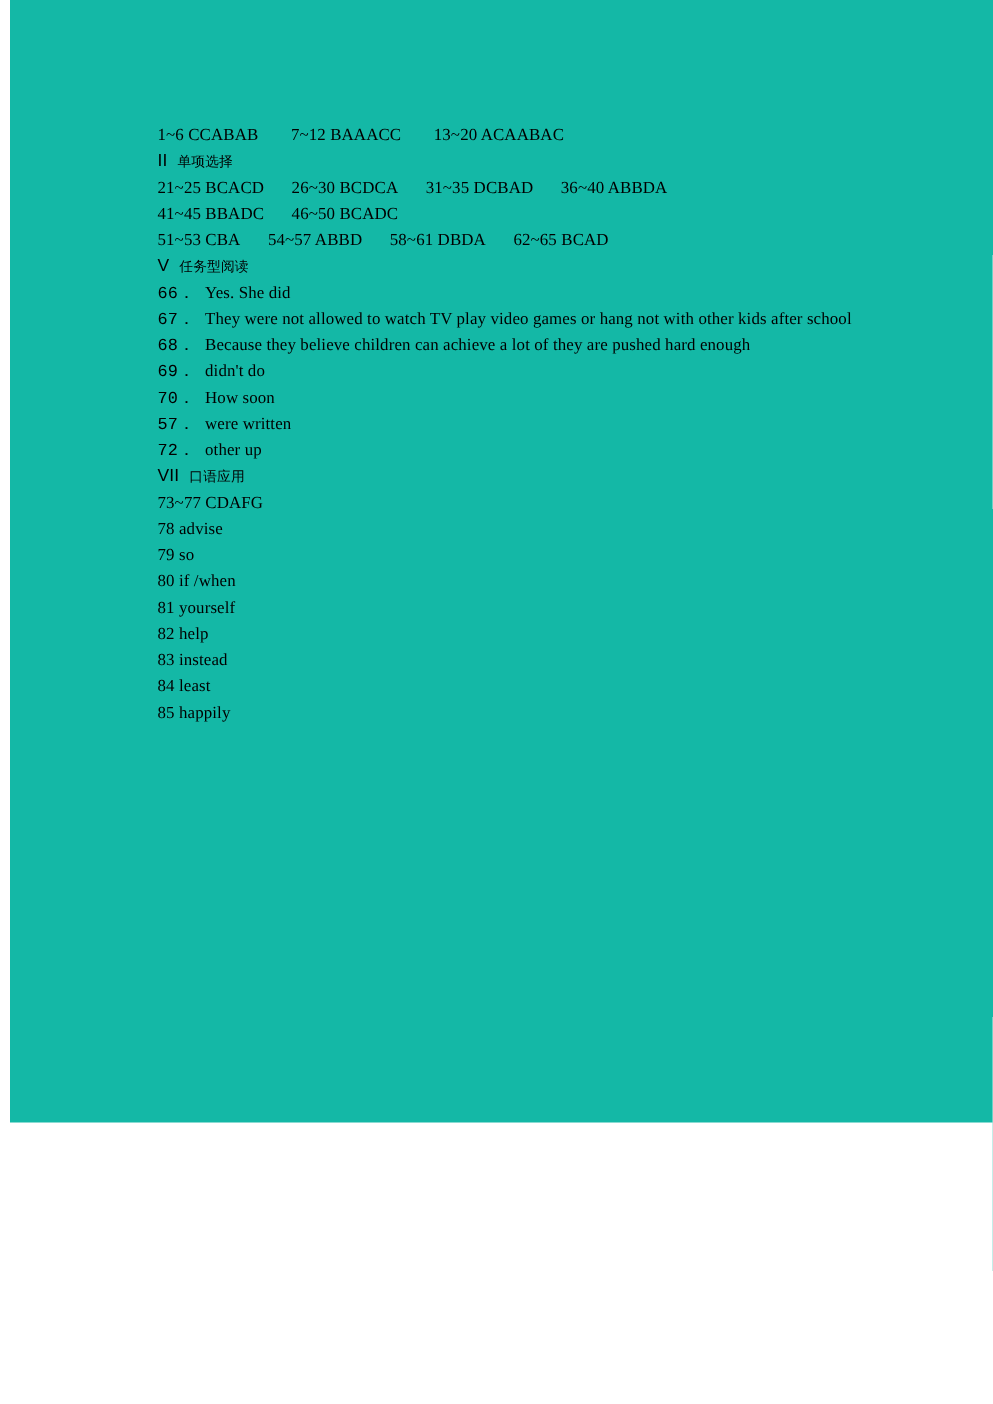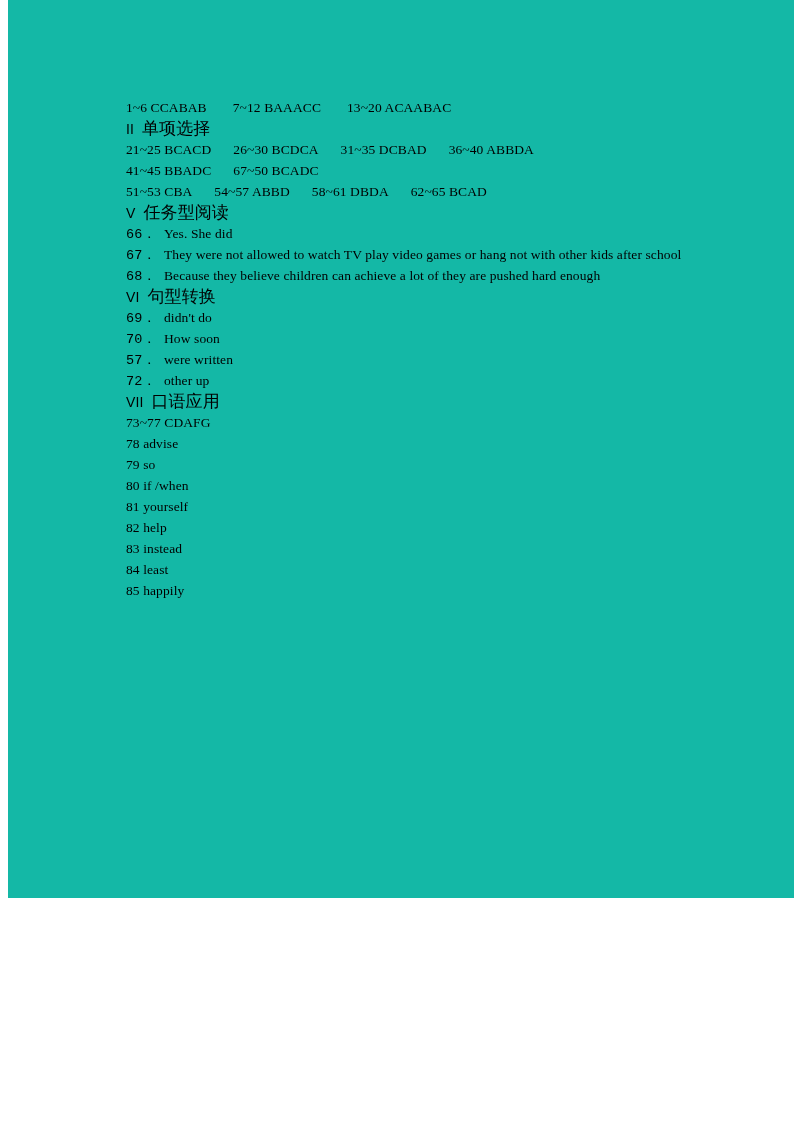--- a/index.html
+++ b/index.html
@@ -40,22 +40,22 @@
   .line.cjk {
     font-size: 14px;
   }
   .line.roman-only {
     font-size: 13.5px;
   }
   .roman {
     font-family: Liberation Sans, sans-serif;
   }
   .cjk-text {
-    font-family: Liberation Serif, serif;
-    font-size: 17px;
+    font-family: Liberation Mono, monospace;
+    font-size: 11px;
     text-align: center;
   }
   .num {
     font-family: Liberation Mono, monospace;
   }
   .seg {
     display: inline;
   }
   .gap-lg { display: inline-block; width: 26px; }
   .gap-md { display: inline-block; width: 22px; }
@@ -67,34 +67,33 @@
 <div id="page">
   <div id="content">
 
     <div class="line"><span class="seg">1~6 CCABAB</span><span class="gap-lg"></span><span class="seg">7~12 BAAACC</span><span class="gap-lg"></span><span class="seg">13~20 ACAABAC</span></div>
 
     <div class="line cjk"><span class="roman">II</span><span class="gap-sm"></span><span class="cjk-text">单项选择</span></div>
 
     <div class="line"><span class="seg">21~25 BCACD</span><span class="gap-md"></span><span class="seg">26~30 BCDCA</span><span class="gap-md"></span><span class="seg">31~35 DCBAD</span><span class="gap-md"></span><span class="seg">36~40 ABBDA</span></div>
 
 
-    <div class="line"><span class="seg">41~45 BBADC</span><span class="gap-md"></span><span class="seg">67~50 BCADC</span></div>
+    <div class="line"><span class="seg">41~45 BBADC</span><span class="gap-md"></span><span class="seg">46~50 BCADC</span></div>
 
 
     <div class="line"><span class="seg">51~53 CBA</span><span class="gap-md"></span><span class="seg">54~57 ABBD</span><span class="gap-md"></span><span class="seg">58~61 DBDA</span><span class="gap-md"></span><span class="seg">62~65 BCAD</span></div>
 
     <div class="line cjk"><span class="roman">V</span><span class="gap-sm"></span><span class="cjk-text">任务型阅读</span></div>
 
     <div class="line"><span class="num">66．</span><span class="gap-sm"></span><span class="seg">Yes. She did</span></div>
 
     <div class="line"><span class="num">67．</span><span class="gap-sm"></span><span class="seg">They were not allowed to watch TV play video games or hang not with other kids after school</span></div>
 
     <div class="line"><span class="num">68．</span><span class="gap-sm"></span><span class="seg">Because they believe children can achieve a lot of they are pushed hard enough</span></div>
 
-    <div class="line cjk"><span class="roman">VI</span><span class="gap-sm"></span><span class="cjk-text">句型转换</span></div>
 
     <div class="line"><span class="num">69．</span><span class="gap-sm"></span><span class="seg">didn't do</span></div>
 
     <div class="line"><span class="num">70．</span><span class="gap-sm"></span><span class="seg">How soon</span></div>
 
     <div class="line"><span class="num">57．</span><span class="gap-sm"></span><span class="seg">were written</span></div>
 
     <div class="line"><span class="num">72．</span><span class="gap-sm"></span><span class="seg">other up</span></div>
 
     <div class="line cjk"><span class="roman">VII</span><span class="gap-sm"></span><span class="cjk-text">口语应用</span></div>

